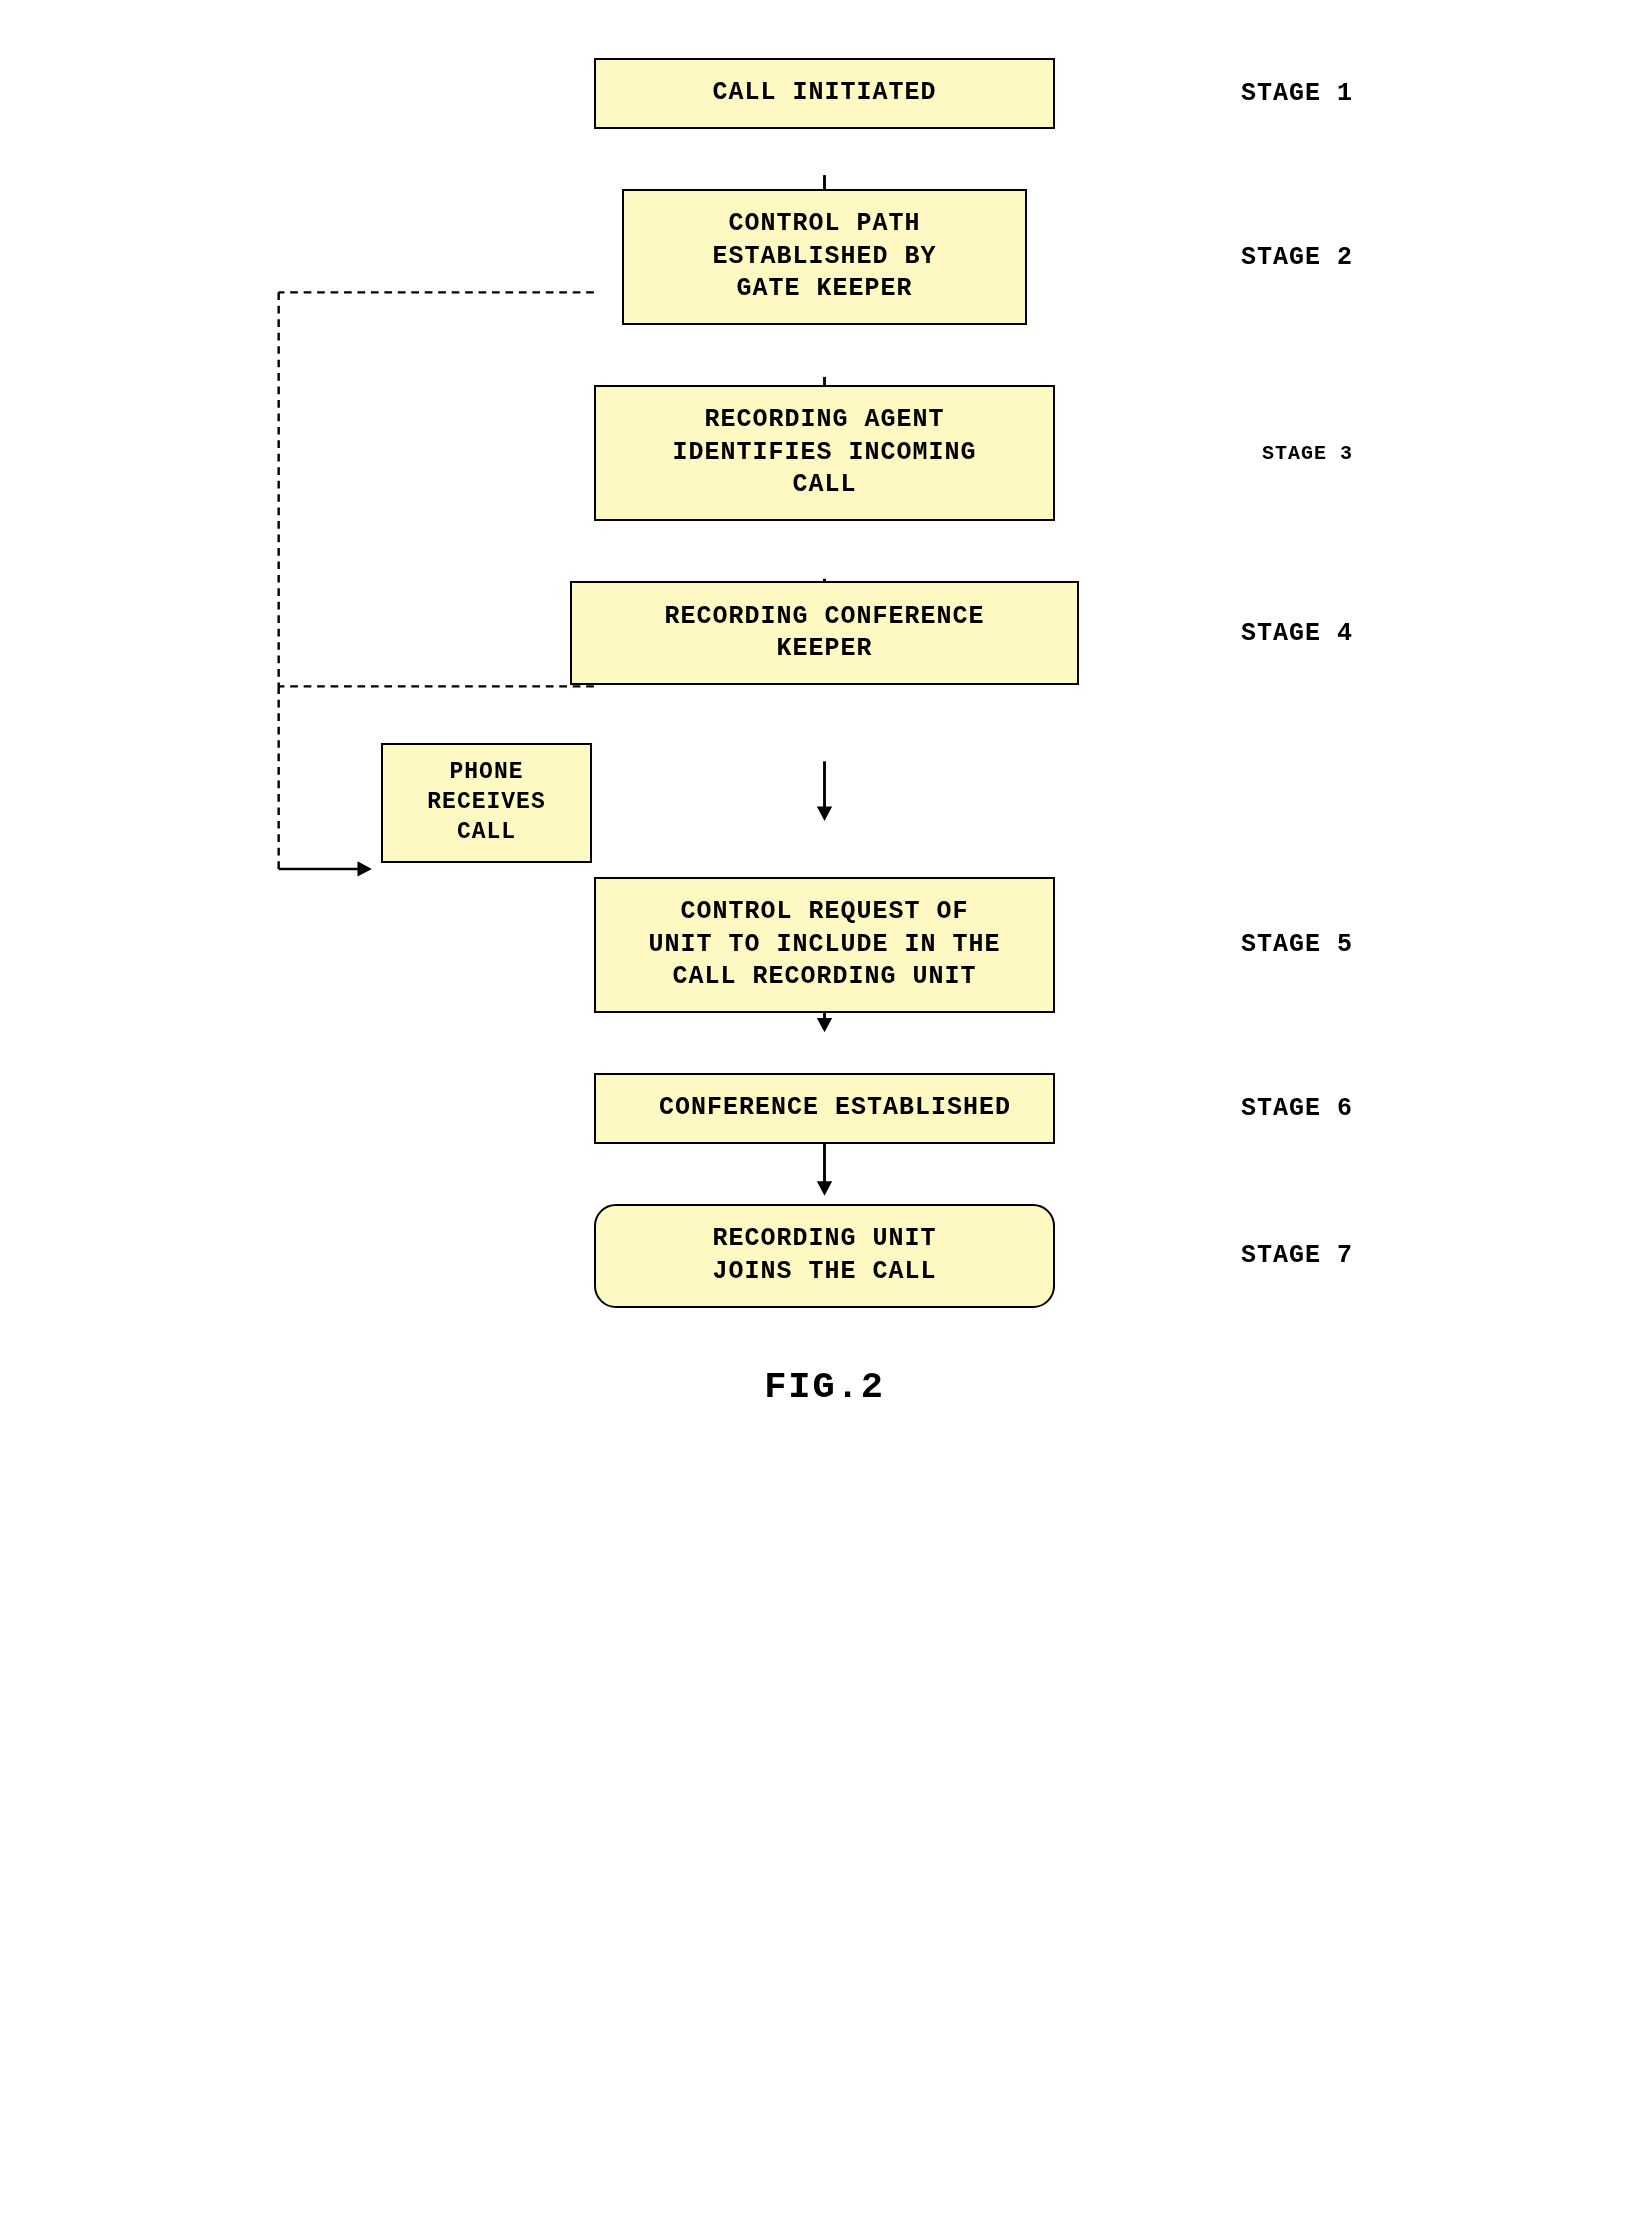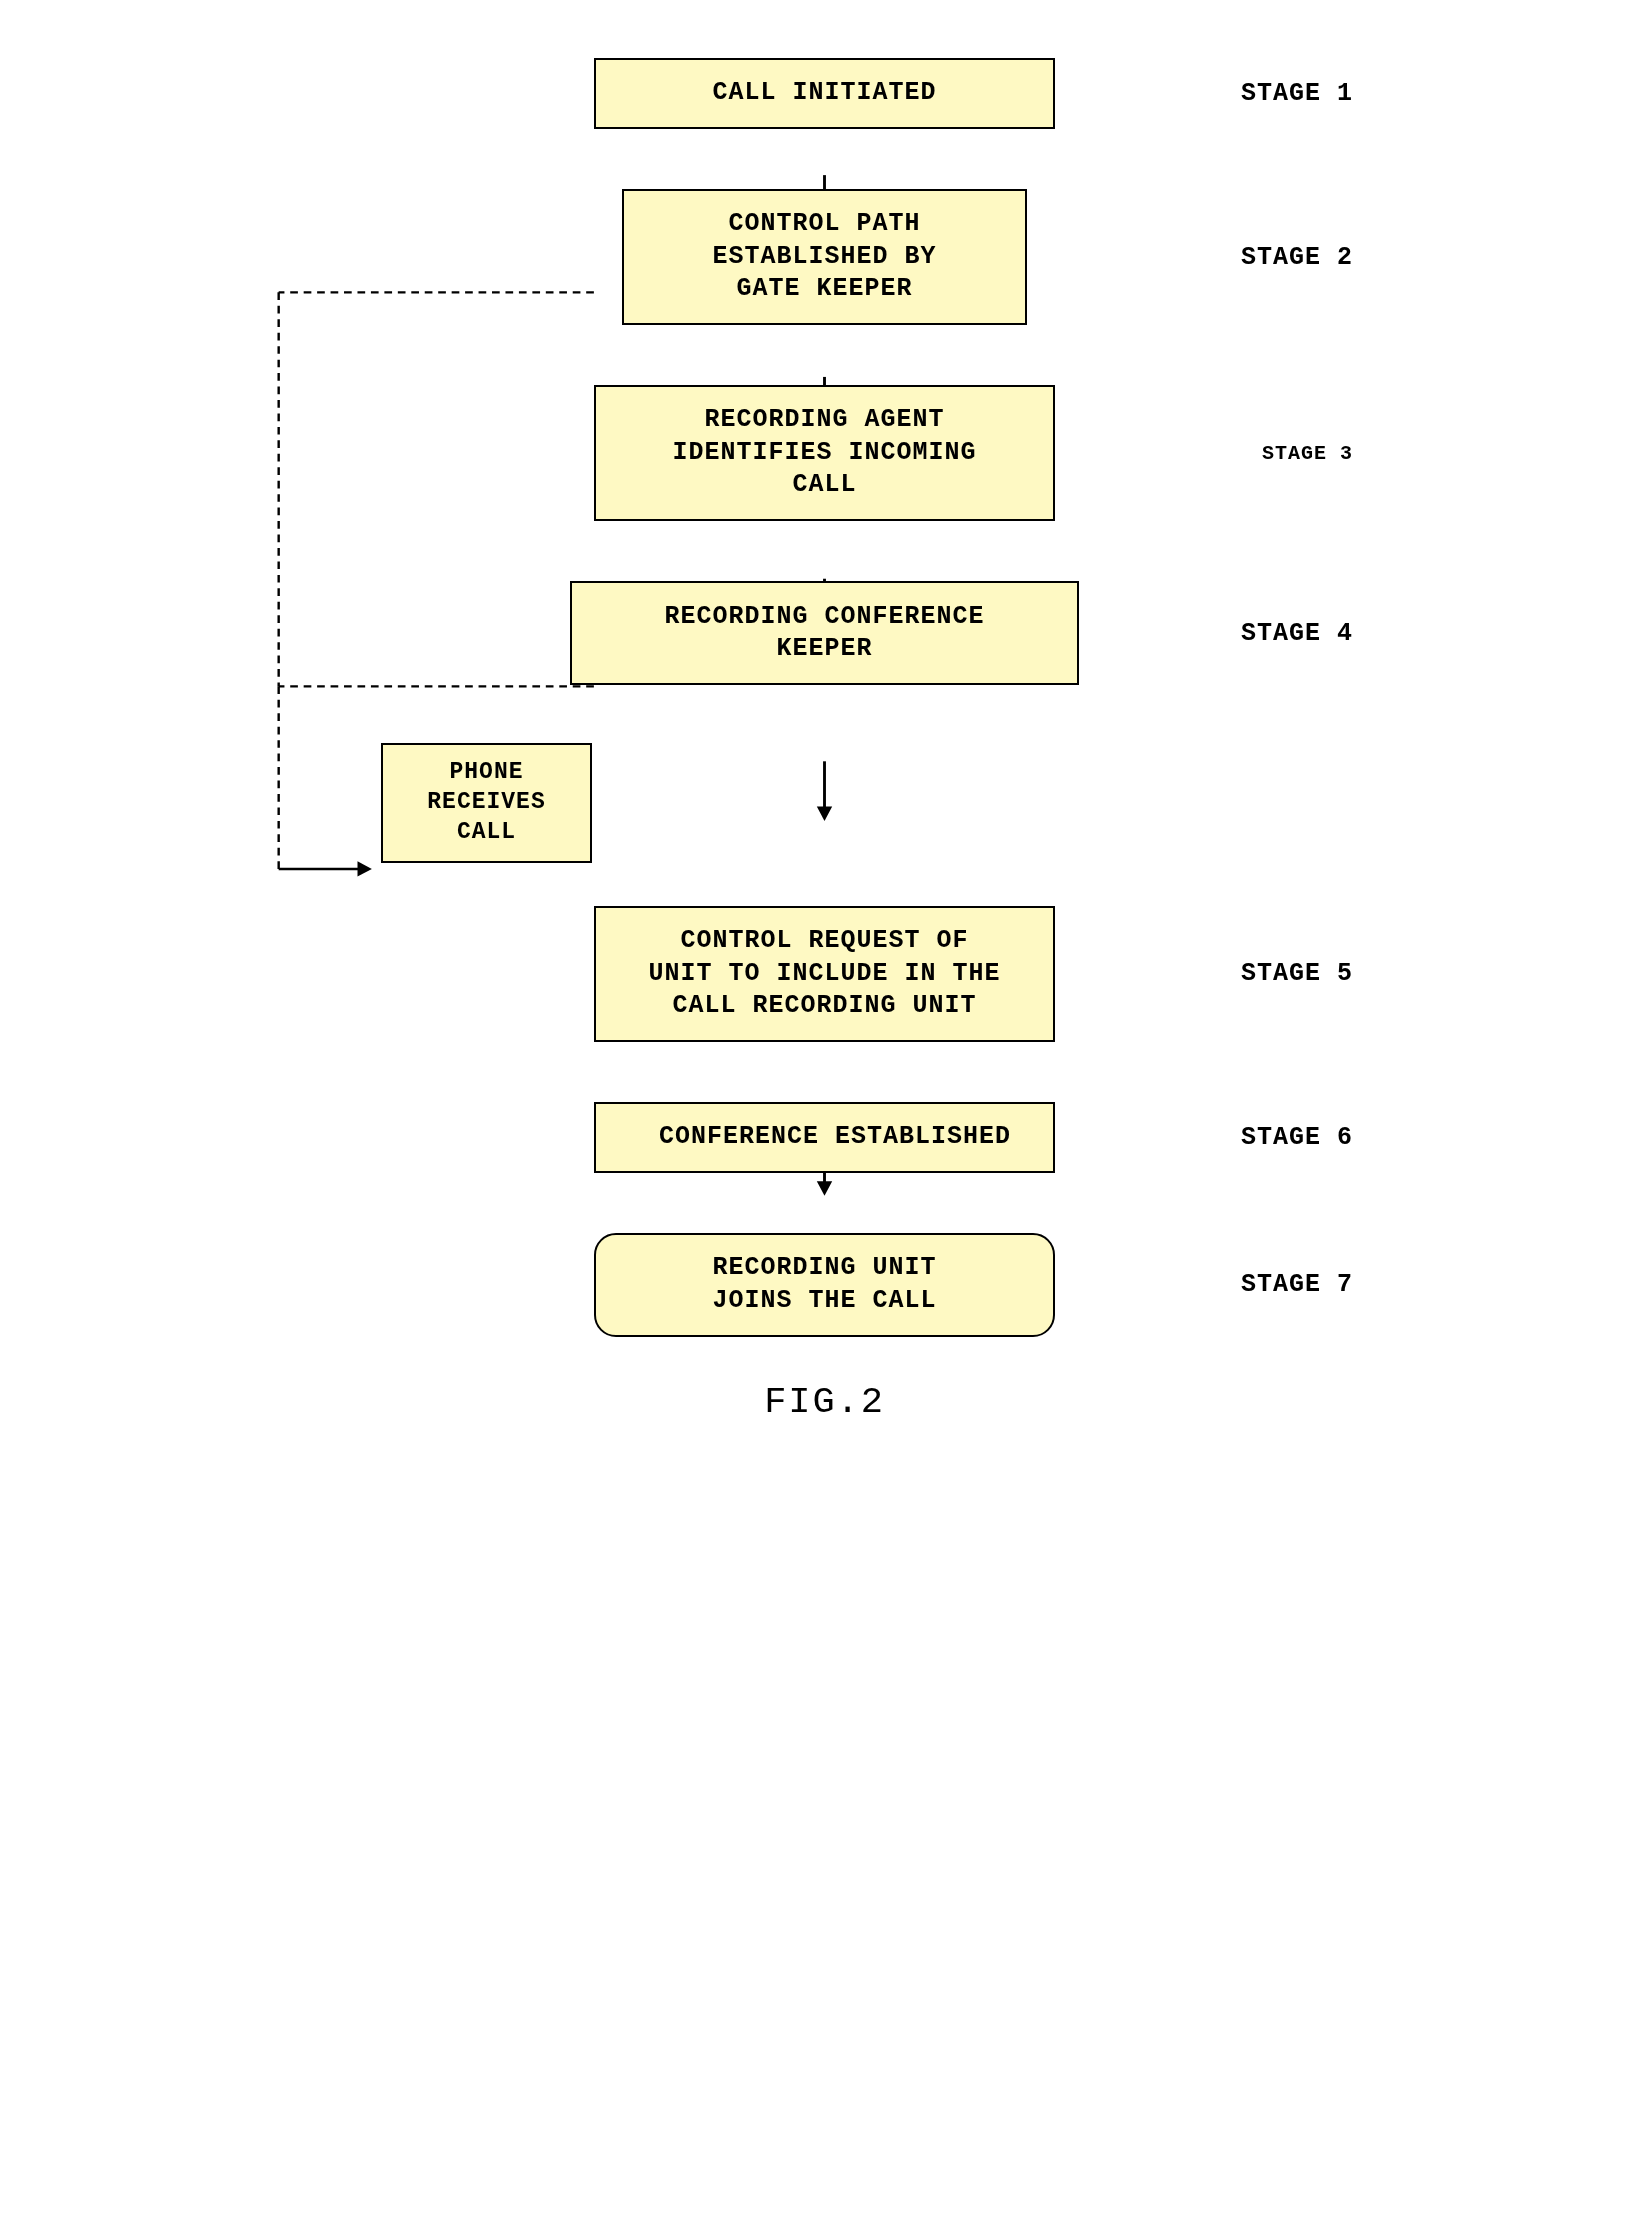--- a/index.html
+++ b/index.html
@@ -36,23 +36,23 @@
       position: absolute;
       right: 0;
       font-size: 25px;
       font-weight: bold;
       letter-spacing: 1px;
       white-space: nowrap;
     }
     .fig-label {
       text-align: left;
       font-size: 37px;
-      font-weight: normal;
+      font-weight: bold;
       letter-spacing: 1.9px;
-      margin-top: 44px;
+      margin-top: 58px;
     }
     
     .svg-overlay {
       position: absolute;
       top: 0;
       left: 0;
       width: 100%;
       height: 100%;
       pointer-events: none;
     }
@@ -134,21 +134,21 @@
   <div style="position:relative; width:1057px;">
     <div style="display:flex; align-items:center; justify-content:center;">
       <div class="box" style="width:509px;">
         <div>RECORDING CONFERENCE</div>
         <div>KEEPER</div>
       </div>
       <div class="stage-label" style="position:absolute; right:0; font-size:25px; font-weight:bold;">STAGE 4</div>
     </div>
   </div>
 
-  <div style="position:relative; width:1057px; height:221px;">
+  <div style="position:relative; width:1057px; height:192px;">
 
     <div class="box" style="width:211px; position:absolute; left:85px; top:58px; font-size:23px; padding:13.4px 11.5px;">
       <div>PHONE RECEIVES</div>
       <div>CALL</div>
     </div>
   </div>
 
   <div style="position:relative; width:1057px;">
     <div style="display:flex; align-items:center; justify-content:center;">
       <div class="box" style="width:461px;">

